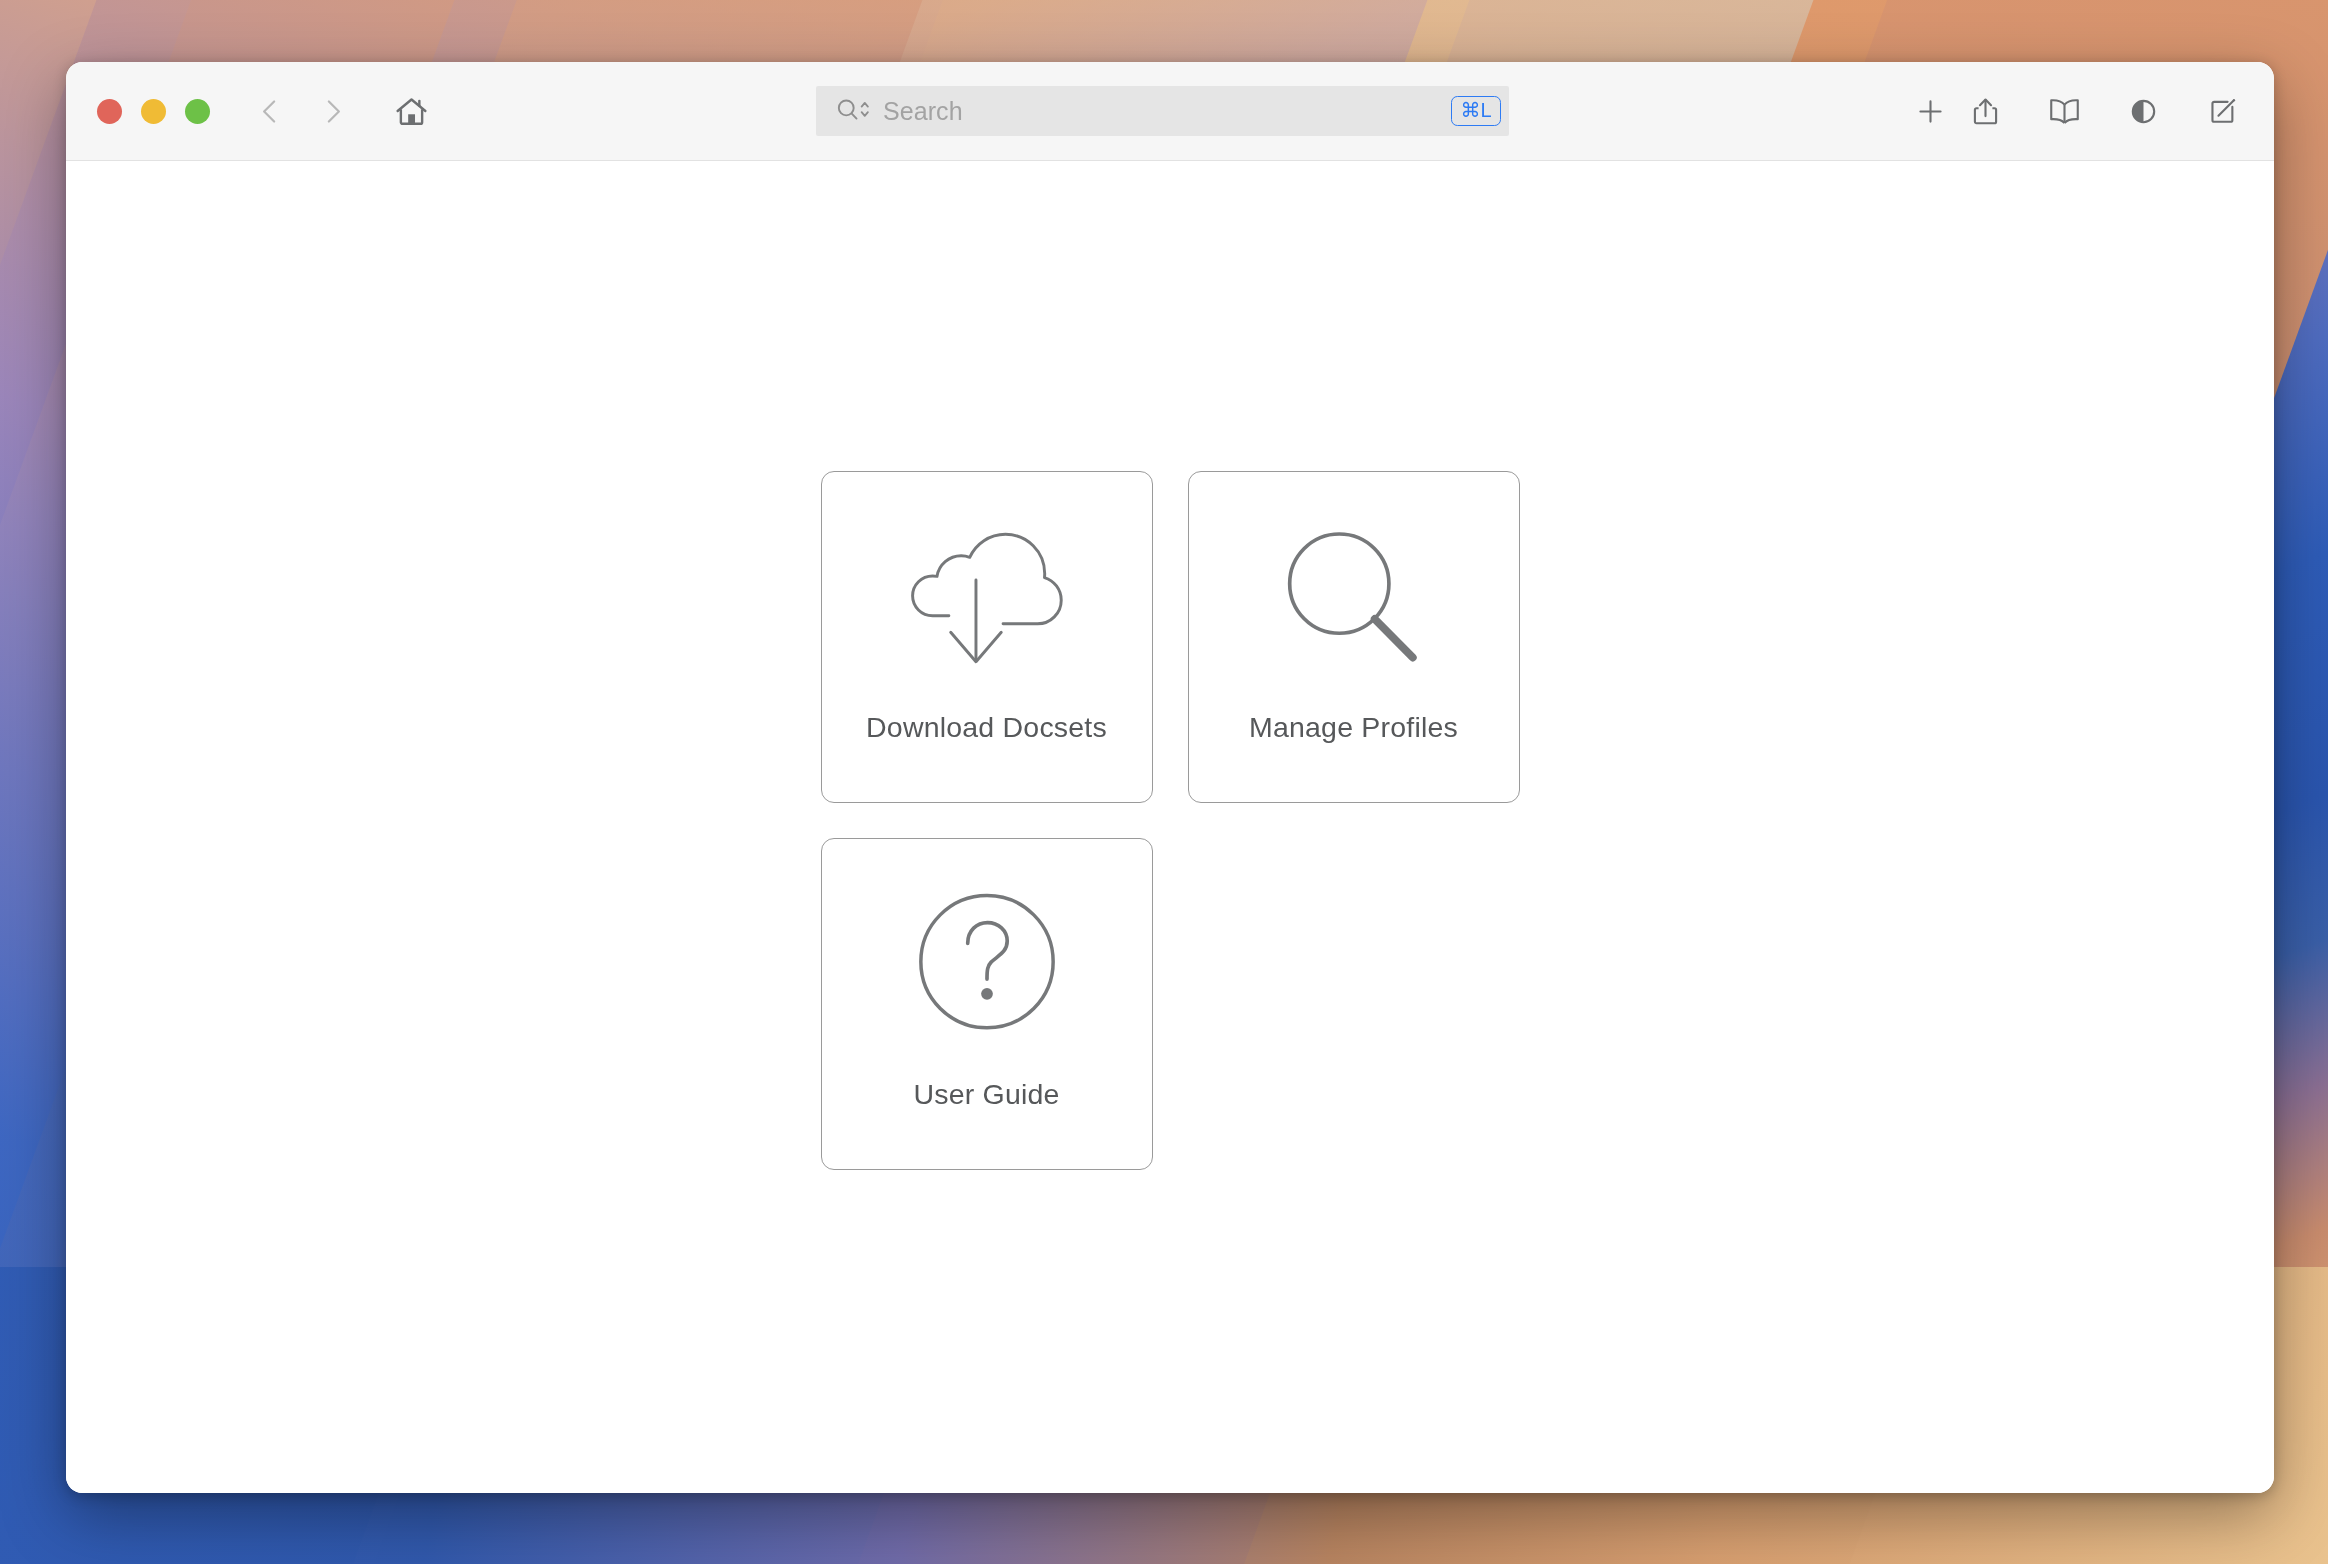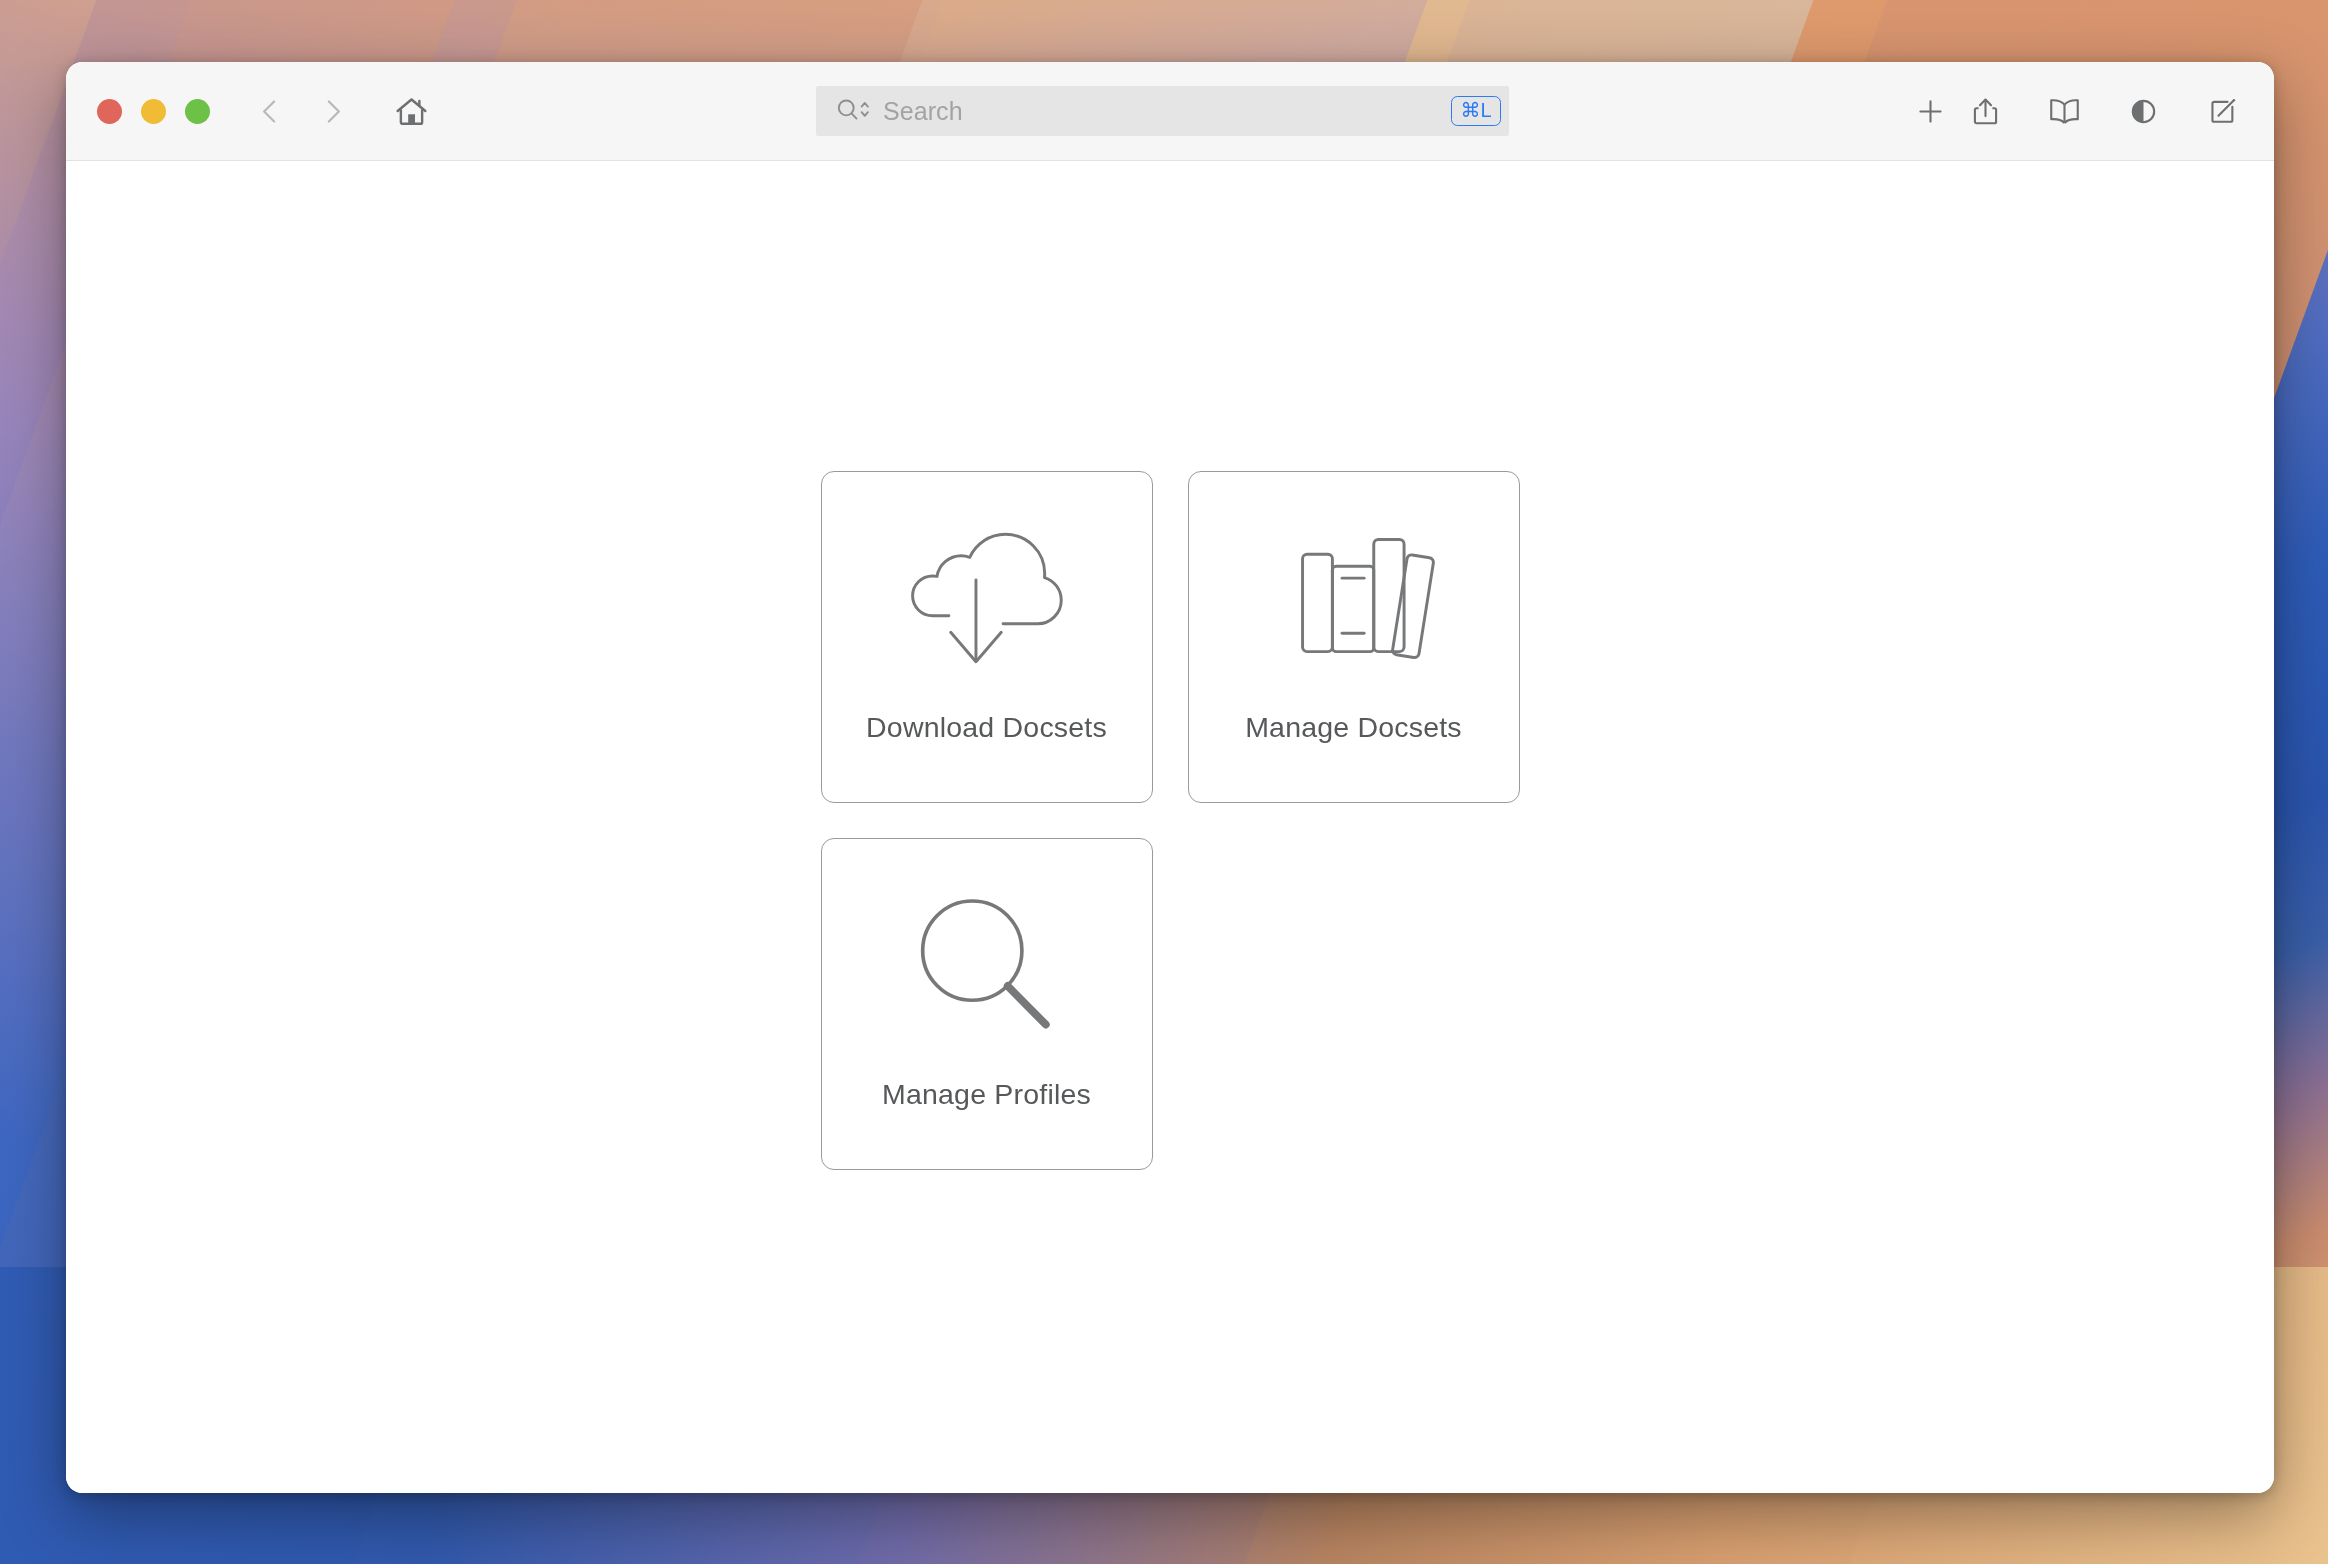--- a/index.html
+++ b/index.html
@@ -252,43 +252,40 @@
           <div class="tile-icon">
             <svg width="162" height="147" viewBox="0 0 176 160" fill="none">
               <path d="M46.5 101 H28.8 C16.8 101 7 91.3 7 79.3 C7 67.3 16.8 57.6 28.8 57.6 C30.5 57.6 32.1 57.8 33.6 58.1 C35.6 45.4 46.6 35.7 59.9 35.7 C63.2 35.7 66.3 36.3 69.2 37.4 C75.9 22.6 90.8 12.3 108.1 12.3 C131.7 12.3 150.8 31.4 150.8 55 C150.8 56.5 150.7 58 150.6 59.4 C161.1 62.6 168.8 72.4 168.8 84 C168.8 98.2 157.3 109.7 143.1 109.7 H105.5" stroke="#76787a" stroke-width="3.2" stroke-linecap="round" stroke-linejoin="round"></path>
               <path d="M76 62 V150" stroke="#76787a" stroke-width="3.2" stroke-linecap="round"></path>
               <path d="M48.5 119 L76 151 L103.5 119" stroke="#76787a" stroke-width="3.2" stroke-linecap="round" stroke-linejoin="round"></path>
             </svg>
           </div>
           <div class="tile-label">Download Docsets</div>
         </div>
 
-        <div class="tile">
-          <div class="tile-icon">
-            <svg width="162" height="147" viewBox="0 0 176 160" fill="none">
-              <rect x="32" y="34" width="32.5" height="106" rx="5" stroke="#76787a" stroke-width="3.2"></rect>
-              <rect x="64.5" y="47" width="45" height="93" rx="4" stroke="#76787a" stroke-width="3.2"></rect>
-              <path d="M75 60 H99" stroke="#76787a" stroke-width="3.2" stroke-linecap="round"></path>
-              <path d="M75 120 H99" stroke="#76787a" stroke-width="3.2" stroke-linecap="round"></path>
-              <rect x="109.5" y="18" width="33" height="122" rx="5" stroke="#76787a" stroke-width="3.2"></rect>
-              <rect x="146.5" y="34" width="29" height="110" rx="5" transform="rotate(9 146.5 34)" stroke="#76787a" stroke-width="3.2"></rect>
-            </svg>
-          </div>
-          <div class="tile-label">Manage Docsets</div>
-        </div>
 
         <div class="tile">
           <div class="tile-icon">
             <svg width="162" height="147" viewBox="0 0 176 160" fill="none">
               <circle cx="72" cy="66" r="54" stroke="#76787a" stroke-width="4"></circle>
               <path d="M110.5 104.5 L152 146.5" stroke="#76787a" stroke-width="8.5" stroke-linecap="round"></path>
             </svg>
           </div>
           <div class="tile-label">Manage Profiles</div>
         </div>
 
+        <div class="tile">
+          <div class="tile-icon">
+            <svg width="162" height="147" viewBox="0 0 176 160" fill="none">
+              <circle cx="88" cy="78" r="72" stroke="#76787a" stroke-width="3.8"></circle>
+              <path d="M67 58 C67 44 77 35.5 88.5 35.5 C100.5 35.5 110 44 110 55.5 C110 67.5 100 71.5 92.5 78.5 C88.5 82.5 88 87.5 88 97" stroke="#76787a" stroke-width="4" stroke-linecap="round" fill="none"></path>
+              <circle cx="88" cy="113" r="6.4" fill="#76787a"></circle>
+            </svg>
+          </div>
+          <div class="tile-label">User Guide</div>
+        </div>
 
       </div>
     </div>
 
   </div>
 </div>
 
 
 </body></html>

